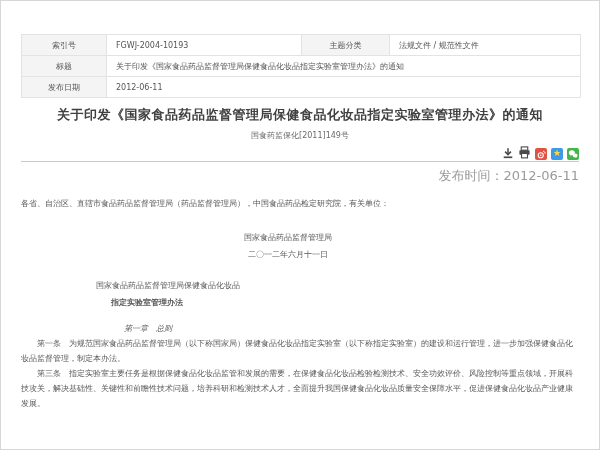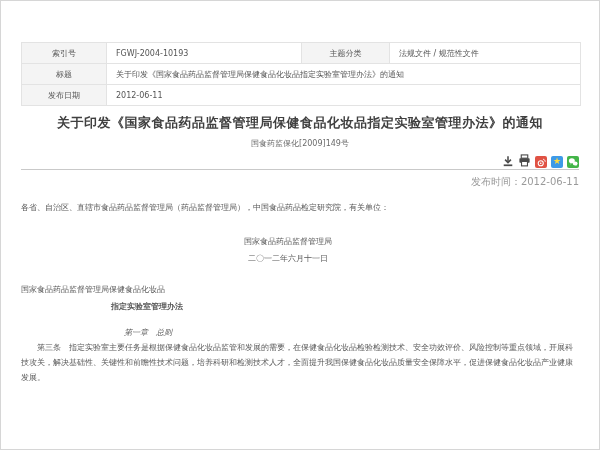--- a/index.html
+++ b/index.html
@@ -6,21 +6,21 @@
   html,body { background:#ffffff; }
   .page {
     position:relative;
     width:600px; height:450px;
     background:#fff;
     border:1px solid #d6d6d6;
     overflow:hidden;
     font-family:"DejaVu Sans", sans-serif;
     color:#595959;
   }
-  .inner { padding:16px 20px; }
+  .inner { padding:8px 20px; }
 
   
   .info-table {
     width:560px;
     border-collapse:collapse;
     margin-top:25px;
     font-size:8px;
     color:#555;
     table-layout:fixed;
   }
@@ -75,32 +75,32 @@
   .share-weibo  { background:#e05244; }
   .share-qzone  { background:#3d9ae8; }
   .share-wechat { background:#44b549; }
   .qzone-star { color:#ffd83d; font-size:9px; line-height:1; }
 
   .divider { border-bottom:1px solid #c9c9c9; margin-top:1px; }
 
   .published {
     margin-top:5px;
     text-align:right;
-    font-size:10px;
+    font-size:13px;
     color:#9a9a9a;
   }
 
   .body-text { font-size:8px; line-height:15px; color:#595959; }
   .salutation { margin-top:11px; }
   .indent { text-indent:2em; }
 
   .sig-block { margin-top:18px; width:534px; text-align:center; line-height:17px; }
 
   .attach { margin-top:14px; line-height:17px; }
-  .attach-line1 { }
+  .attach-line1 { margin-left:75px; }
   .attach-line2 { margin-left:90px;font-weight:bold; }
 
   .chapter { margin-top:10px; margin-left:103px;font-style:italic; }
 </style>
 </head>
 <body>
 
 <div class="page">
   <div class="inner">
 
@@ -123,21 +123,21 @@
         <td class="val" colspan="3">关于印发《国家食品药品监督管理局保健食品化妆品指定实验室管理办法》的通知</td>
       </tr>
       <tr>
         <td class="lbl">发布日期</td>
         <td class="val" colspan="3">2012-06-11</td>
       </tr>
     </tbody>
       </table>
 
     <div class="doc-title">关于印发《国家食品药品监督管理局保健食品化妆品指定实验室管理办法》的通知</div>
-    <div class="doc-number">国食药监保化[2009]149号</div>
+    <div class="doc-number">国食药监保化[2011]149号</div>
 
     <div class="toolbar">
       <span class="tool-btn">
         <span>
           <svg width="12" height="12" viewBox="0 0 14 14">
               <path d="M7 1.5v6.8" stroke="#4a4a4a" stroke-width="1.8" fill="none"></path>
               <path d="M3.6 5.4L7 8.8l3.4-3.4" stroke="#4a4a4a" stroke-width="1.8" fill="none"></path>
               <path d="M2 12h10" stroke="#4a4a4a" stroke-width="2"></path>
             </svg>
         </span>
@@ -189,17 +189,18 @@
         <div>二〇一二年六月十一日</div>
       </div>
 
       <div class="attach">
         <div class="attach-line1">国家食品药品监督管理局保健食品化妆品</div>
         <div class="attach-line2">指定实验室管理办法</div>
       </div>
 
       <div class="chapter">第一章　总则</div>
 
+      <p class="indent">第一条　为规范国家食品药品监督管理局（以下称国家局）保健食品化妆品指定实验室（以下称指定实验室）的建设和运行管理，进一步加强保健食品化妆品监督管理，制定本办法。</p>
       <p class="indent">第三条　指定实验室主要任务是根据保健食品化妆品监管和发展的需要，在保健食品化妆品检验检测技术、安全功效评价、风险控制等重点领域，开展科技攻关，解决基础性、关键性和前瞻性技术问题，培养科研和检测技术人才，全面提升我国保健食品化妆品质量安全保障水平，促进保健食品化妆品产业健康发展。</p>
     </div>
 
   </div>
 </div>
 
 </body></html>

